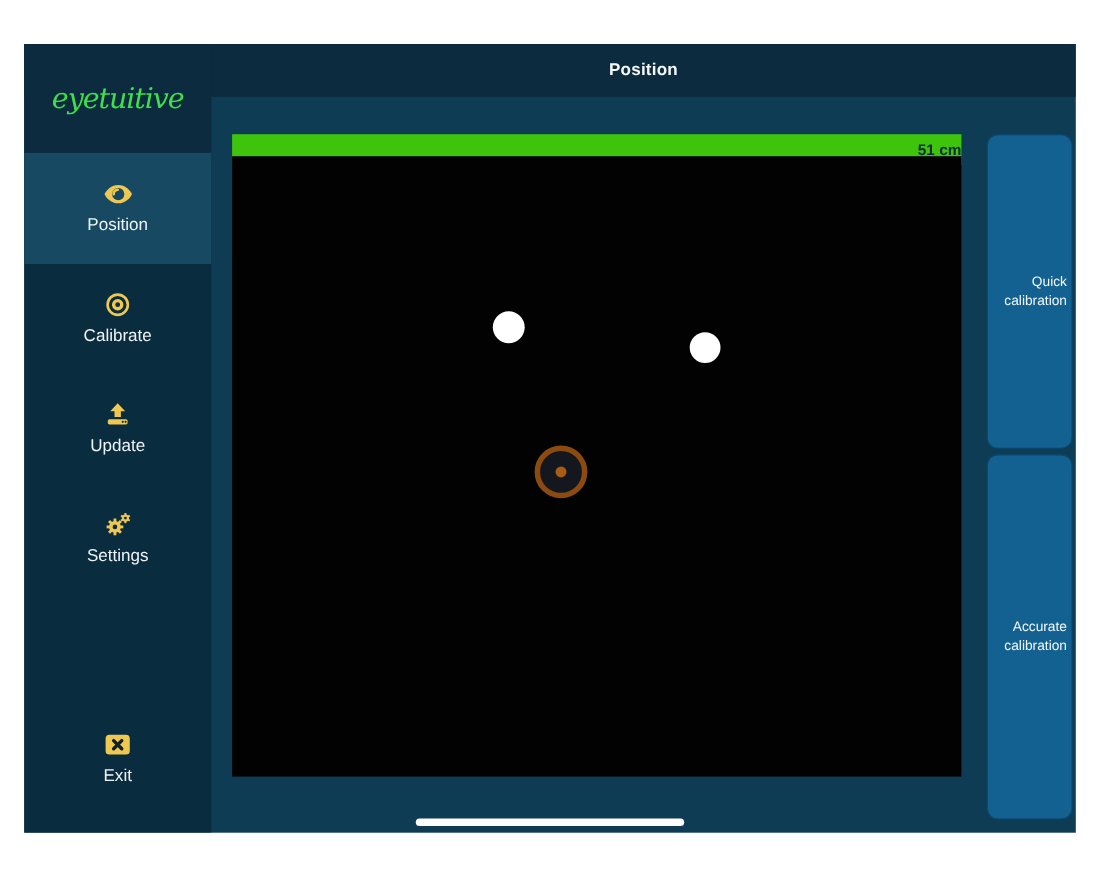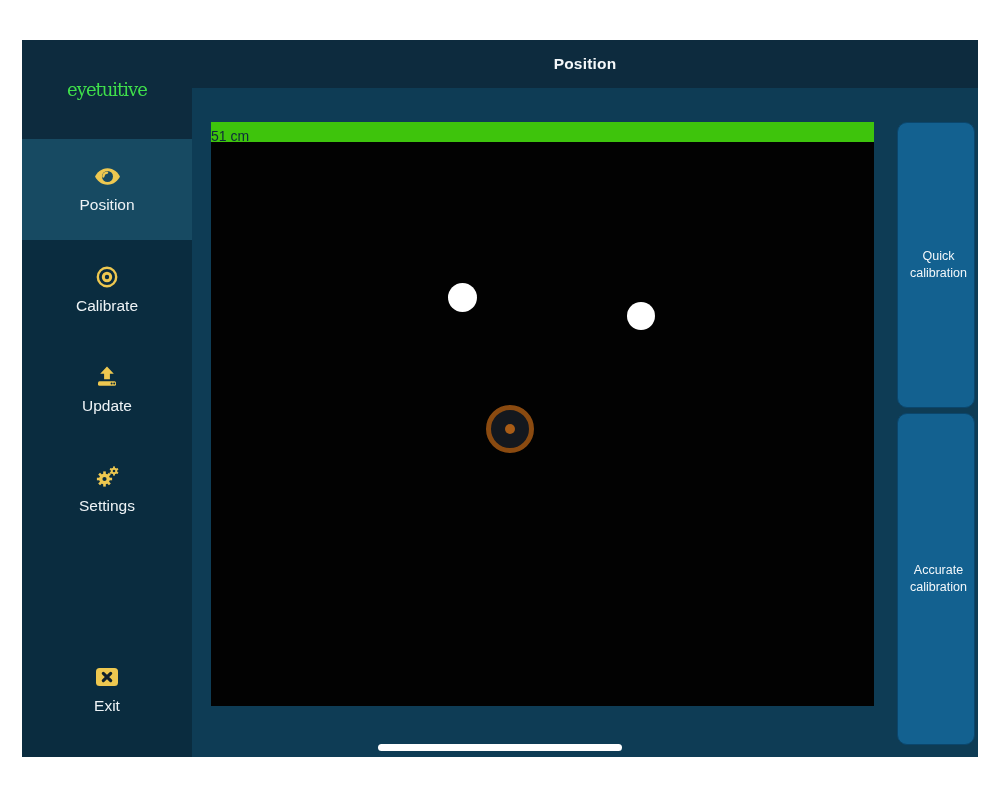--- a/index.html
+++ b/index.html
@@ -13,41 +13,41 @@
 
   
   .header{position:absolute;left:0;top:0;width:956px;height:48px;background:var(--header-bg);z-index:1;}
   .header-title{position:absolute;left:170px;right:0;top:0;height:48px;display:flex;align-items:center;justify-content:center;
     color:#f4f8fa;font-size:15.5px;font-weight:bold;letter-spacing:.2px;}
 
   
   .sidebar{position:absolute;left:0;top:0;width:170px;height:717px;background:var(--sidebar-bg);z-index:2;}
   .logo{position:absolute;left:0;top:0;width:170px;height:99px;background:var(--header-bg);
     display:flex;align-items:center;justify-content:center;}
-  .logo span{font-family:"DejaVu Serif",serif;font-size:18px;color:var(--logo-green);letter-spacing:-1px;}
+  .logo span{font-family:"DejaVu Serif",serif;font-style:italic;font-size:26px;color:var(--logo-green);letter-spacing:-1px;}
   .nav-item{position:absolute;left:0;width:170px;height:100px;display:flex;flex-direction:column;
     align-items:center;justify-content:center;gap:9px;cursor:pointer;}
   .nav-item.selected{background:var(--selected-bg);height:101px;}
   .nav-label{color:#eef3f6;font-size:15.5px;}
   .nav-icon{display:flex;align-items:center;justify-content:center;height:22px;}
   .gold{fill:var(--accent-gold);}
 
   
   .stage{position:absolute;left:189px;top:82px;width:663px;height:584px;z-index:0;}
   .distance-bar{position:absolute;left:0;top:0;width:663px;height:28px;background:var(--bar-green);
-    display:flex;align-items:center;justify-content:flex-start;color:#0e2a3b;font-size:14px;font-weight:400;}
+    display:flex;align-items:center;justify-content:flex-end;color:#0e2a3b;font-size:14px;font-weight:700;}
   .canvas{position:absolute;left:0;top:20px;width:663px;height:564px;background:#020202;overflow:hidden;}
   .eye-dot{position:absolute;background:#ffffff;border-radius:50%;}
   .gaze-ring{position:absolute;border-style:solid;border-color:var(--ring-orange);border-radius:50%;background:#14181e;}
   .gaze-dot{position:absolute;left:50%;top:50%;transform:translate(-50%,-50%);background:var(--dot-orange);border-radius:50%;}
 
   
   .action-btn{position:absolute;left:875px;width:78px;background:var(--button-blue);border:1px solid #0b466c;
     border-radius:10px;color:#f2f7fa;font-family:"Liberation Sans",sans-serif;font-size:12.5px;line-height:1.4;
-    text-align:center;display:flex;align-items:center;padding:0 4px 0 9px;cursor:pointer;}
+    text-align:right;display:flex;align-items:center;padding:0 4px 0 9px;cursor:pointer;}
   #btn-quick{top:82px;height:286px;}
   #btn-accurate{top:373px;height:332px;}
 
   .home-indicator{position:absolute;left:356px;top:704px;width:244px;height:7px;background:#ffffff;border-radius:4px;cursor:pointer;}
 </style>
 </head>
 <body>
 
 <div class="app">
 

